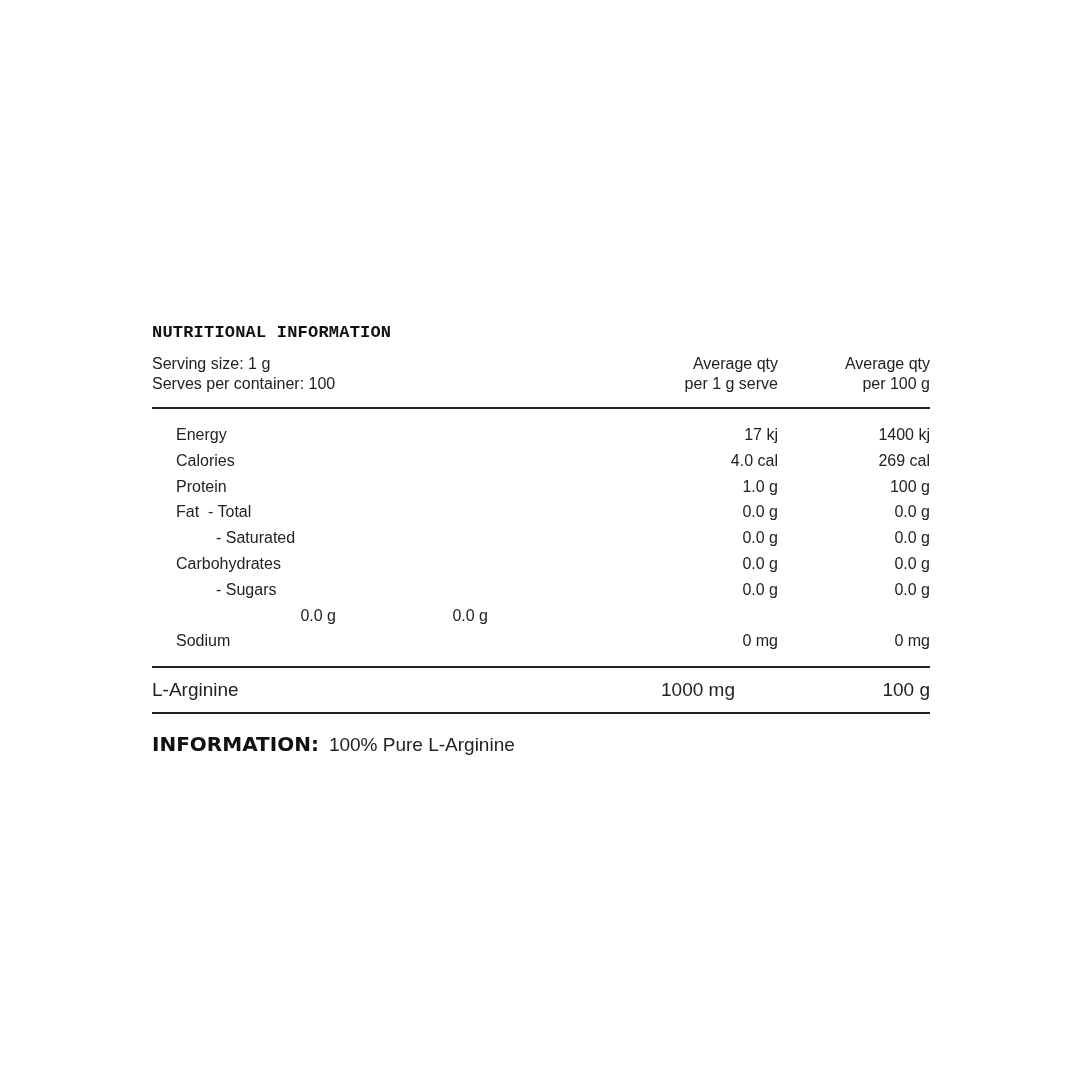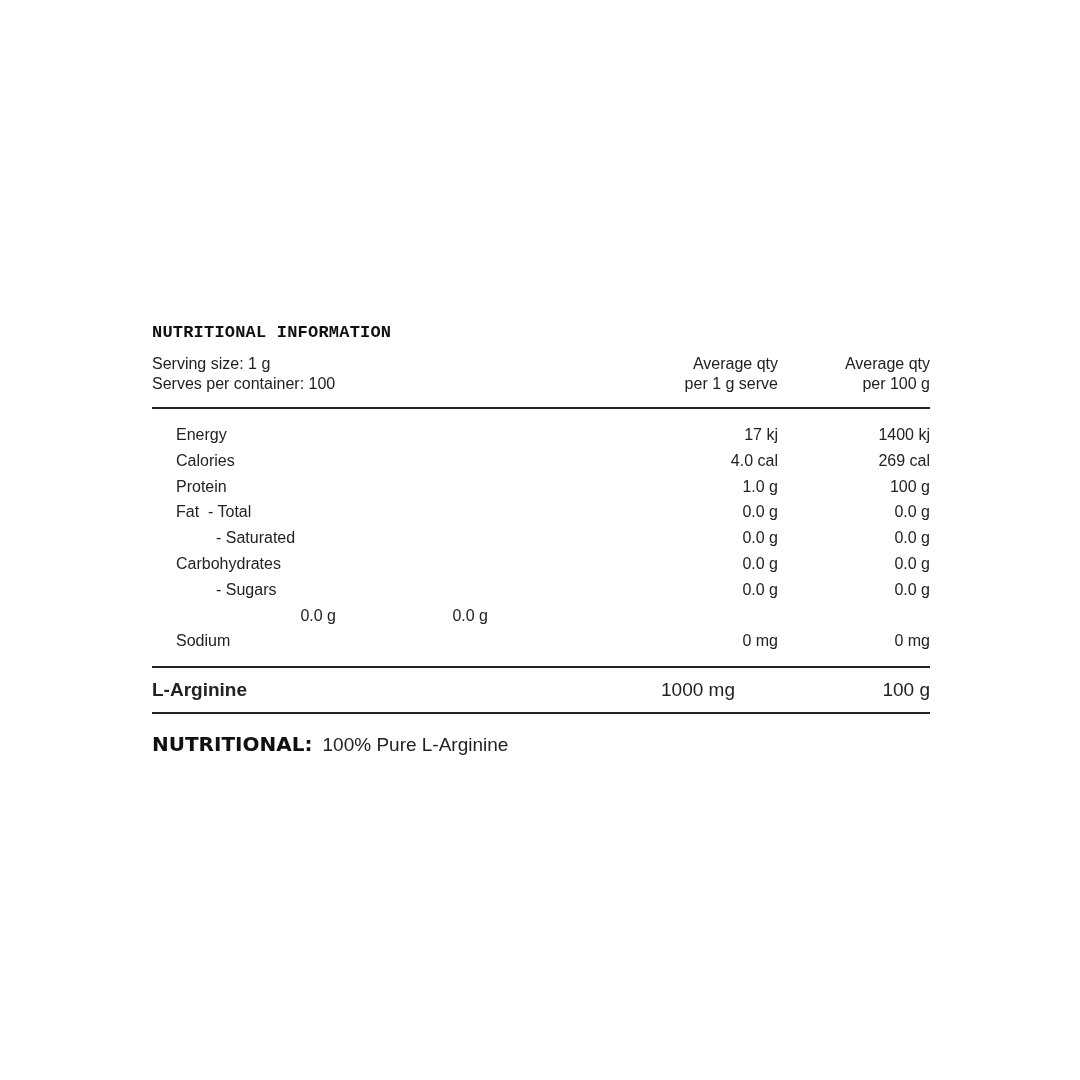--- a/index.html
+++ b/index.html
@@ -13,21 +13,21 @@
     .hdr .c2 { width:152px; text-align:right; }
     .rule { height:2px; background:#222; }
     .rule.r1 { margin-top:13px; }
     .rows { padding-top:13px; padding-bottom:12px; }
     .row { display:flex; height:25.8px; line-height:25.8px; font-size:16px; color:#222;margin-left:24px; }
     .row .lbl { flex:1; }
     .row .lbl.indent { padding-left:40px; }
     .row .v1 { width:160px; text-align:right; }
     .row .v2 { width:152px; text-align:right; }
     .arg { display:flex; height:44px; line-height:44px; font-size:19px; color:#222; }
-    .arg .lbl { flex:1;font-weight:bold; }
+    .arg .lbl { flex:1; }
     .arg .v1 { width:160px; text-align:center; }
     .arg .v2 { width:152px; text-align:right; }
     .ing { margin-top:18px; font-size:19px; color:#222; }
     .ing .k { font-family:"DejaVu Sans", sans-serif; font-weight:bold; font-size:20px; color:#111; margin-right:10px; }
   </style>
 </head>
 <body>
 
 <div class="panel">
   <div class="title">NUTRITIONAL INFORMATION</div>
@@ -96,15 +96,15 @@
 
   <div class="rule"></div>
   <div class="arg">
     <div class="lbl">L-Arginine</div>
     <div class="v1">1000 mg</div>
     <div class="v2">100 g</div>
   </div>
   <div class="rule"></div>
 
   <div class="ing">
-    <span class="k">NUTRITIONAL:</span><span>100% Pure L-Arginine</span>
+    <span class="k">INFORMATION:</span><span>100% Pure L-Arginine</span>
   </div>
 </div>
 
 </body></html>

